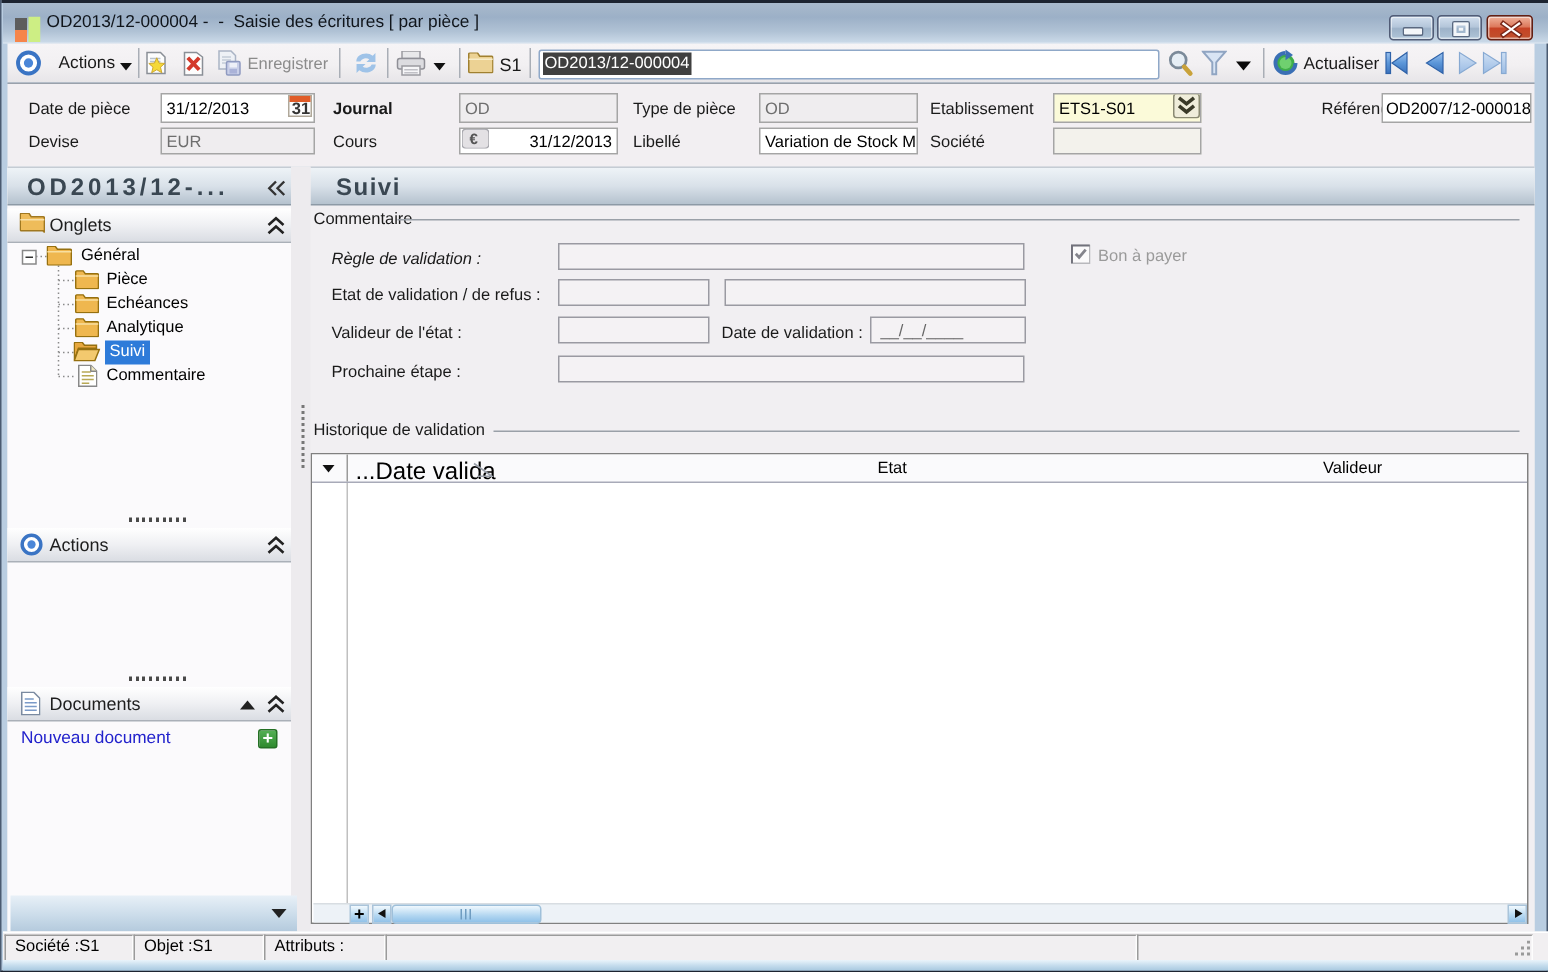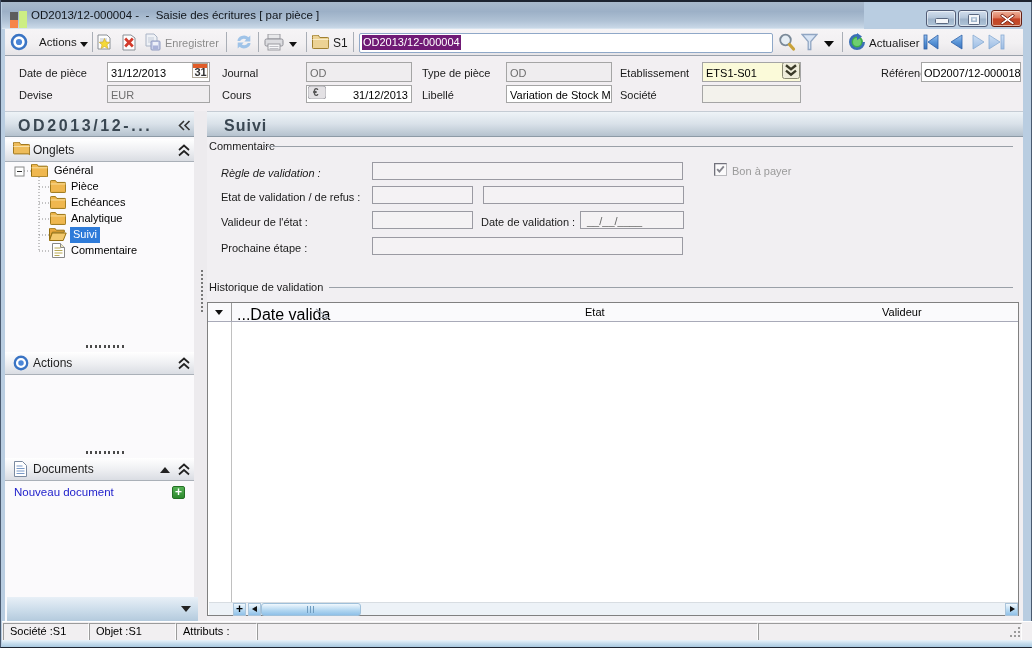--- a/index.html
+++ b/index.html
@@ -1,34 +1,34 @@
 <!DOCTYPE html>
 <html><head><meta charset="utf-8">
 <style>
 *{margin:0;padding:0;box-sizing:border-box;font-family:"Liberation Sans",sans-serif;}
 html,body{width:1032px;height:648px;overflow:hidden;background:#b9cde1;}
 .abs{position:absolute;}
 #win{position:absolute;left:0;top:0;width:1032px;height:648px;background:#b9cde1;border-left:1px solid #4a5a70;border-right:1px solid #4a5a70;border-bottom:1px solid #1d2430;}
 #topline{position:absolute;left:0;top:0;width:1032px;height:2px;background:#1d2430;}
 
-#titlebar{left:1px;top:2px;width:862px;height:27px;background:linear-gradient(180deg,#a9bacc 0%,#9cb0c7 35%,#b0c2d5 70%,#c9d8e7 96%,#e4edf5 100%);}
+#titlebar{left:1px;top:2px;width:1030px;height:27px;background:linear-gradient(180deg,#a9bacc 0%,#9cb0c7 35%,#b0c2d5 70%,#c9d8e7 96%,#e4edf5 100%);}
 #title-text{left:29px;top:7px;font-size:11.5px;color:#10151b;white-space:pre;}
 .winbtn{top:8px;height:17px;border-radius:3px;border:1px solid #515c76;box-shadow:inset 0 0 0 1px rgba(255,255,255,.55);}
 #btn-min,#btn-max{background:linear-gradient(180deg,#d3dfee 0%,#b4c6da 46%,#9db2c9 54%,#b0c5d8 100%);}
 #btn-min{left:924px;width:30px;}
 #btn-max{left:956px;width:30px;}
 #btn-close{left:989px;width:31px;background:linear-gradient(180deg,#f0b39c 0%,#dd7a5d 45%,#c64325 53%,#c0512d 100%);border-color:#641f12;}
 
 #toolbar{left:4px;top:29px;width:1018px;height:27px;background:linear-gradient(180deg,#f6f4f6 0%,#f2f0f2 55%,#e7e5e8 100%);border-bottom:1px solid #9aa1ab;}
 .tsep{position:absolute;top:3px;width:1px;height:20px;background:#a9aeb6;}
 .ttext{position:absolute;font-size:12px;color:#1a1a1a;top:7px;}
 .tgray{color:#8b8b8b;}
 .dd{position:absolute;top:13px;width:0;height:0;border-left:4px solid transparent;border-right:4px solid transparent;border-top:5px solid #111;}
 #navinput{position:absolute;left:354px;top:4px;width:414px;height:20px;background:#fff;border:1px solid #8fa8c8;border-radius:2px;}
-#navsel{position:absolute;left:2px;top:1px;height:15px;background:#701a75;color:#fff;font-size:11px;padding:0 1px;line-height:15px;}
+#navsel{position:absolute;left:2px;top:1px;height:15px;background:#404040;color:#fff;font-size:11px;padding:0 1px;line-height:15px;}
 
 #formband{left:4px;top:56px;width:1018px;height:55px;background:#f2eff2;}
 .flabel{position:absolute;font-size:11px;color:#1a1a1a;white-space:nowrap;}
 .finput{position:absolute;height:16px;font-size:11px;border:1px solid #a5a5a5;padding:1px 3px;line-height:12px;color:#000;background:#fff;white-space:nowrap;overflow:hidden;}
 .fdis{background:#efedef;color:#6e6e6e;}
 
 #main{left:4px;top:111px;width:1018px;height:510px;background:#f1eff2;}
 #leftpanel{position:absolute;left:0;top:0;width:189px;height:510px;background:#fbfafc;}
 #splitter{position:absolute;left:189px;top:0;width:13px;height:510px;background:#edebee;}
 #rightpanel{position:absolute;left:202px;top:0;width:816px;height:510px;background:#f1eff2;}
@@ -168,21 +168,21 @@
 
   <div id="formband" class="abs">
     <div class="flabel" style="left:14px;top:11px;text-align:right;">Date de pièce</div>
     <div class="finput" style="left:102px;top:6px;width:103px;height:20px;padding-top:4px;">31/12/2013
       <svg class="svgi" style="right:1px;top:0px" width="16" height="15" viewBox="0 0 16 15">
           <rect x="0.5" y="0.5" width="15" height="14" fill="#fcfcfc" stroke="#b0a89a"></rect>
           <rect x="1" y="1" width="14" height="4" fill="#e05c28"></rect>
           <text x="2.5" y="13" font-size="11" font-weight="bold" fill="#333" font-family="Liberation Sans">31</text>
         </svg>
     </div>
-    <div class="flabel" style="left:217px;top:11px;">Journal</div>
+    <div class="flabel" style="left:217px;top:11px;font-weight:bold;">Journal</div>
     <div class="finput fdis" style="left:301px;top:6px;width:106px;height:20px;padding-top:4px;">OD</div>
     <div class="flabel" style="left:417px;top:11px;">Type de pièce</div>
     <div class="finput fdis" style="left:501px;top:6px;width:106px;height:20px;padding-top:4px;">OD</div>
     <div class="flabel" style="left:615px;top:11px;">Etablissement</div>
     <div class="finput" style="left:697px;top:6px;width:99px;height:20px;padding-top:4px;background:#fbfad9;">ETS1-S01
       <svg class="svgi" style="right:0px;top:-1px" width="18" height="17" viewBox="0 0 18 17">
           <rect x="0.5" y="0.5" width="17" height="16" rx="2" fill="#efedda" stroke="#8a8a72"></rect>
           <path d="M4 3.2 l5 4 l5 -4 M4 8.6 l5 4 l5 -4" fill="none" stroke="#3a3a28" stroke-width="2.4"></path>
         </svg>
     </div>

